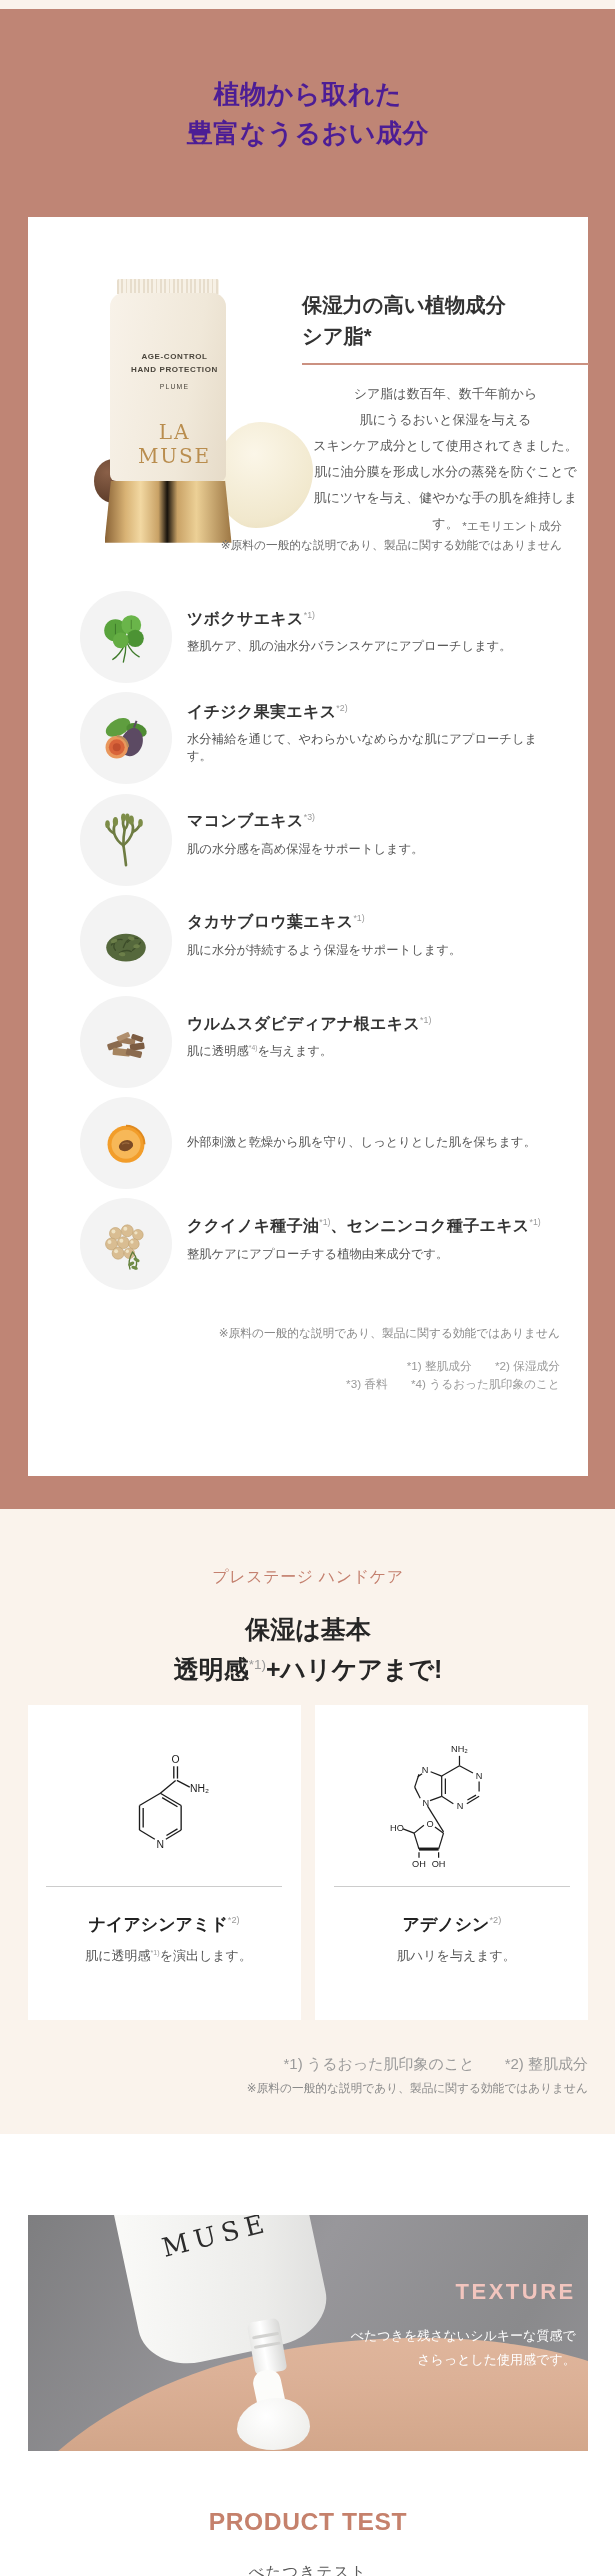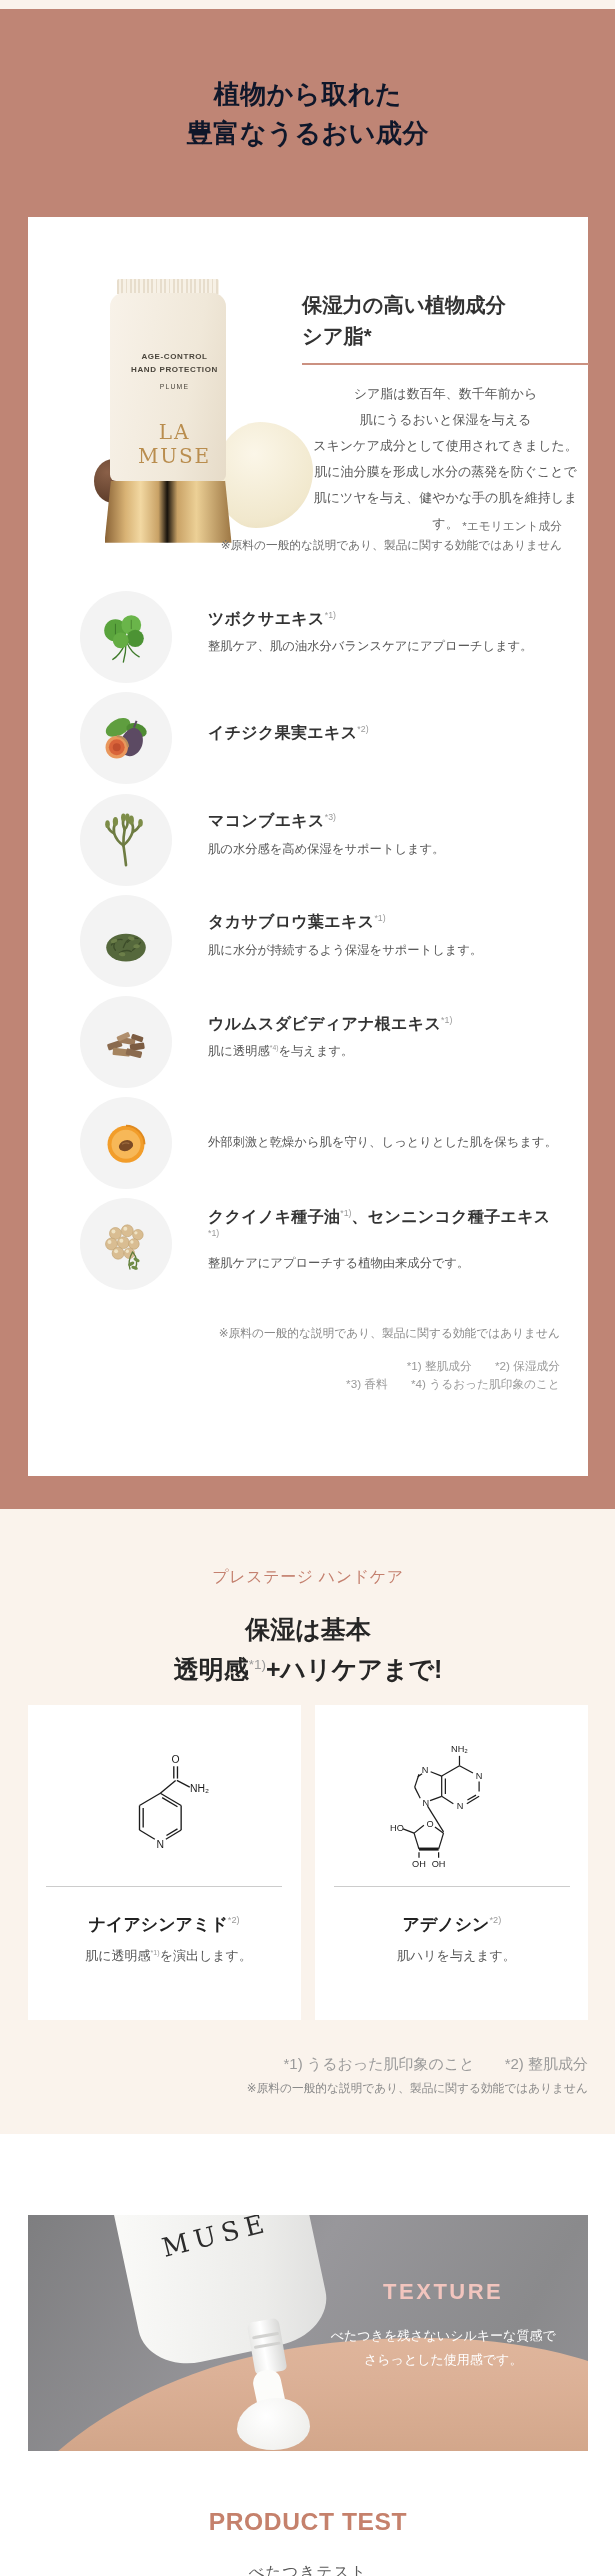--- a/index.html
+++ b/index.html
@@ -1,21 +1,21 @@
 <!DOCTYPE html>
 <html style="font-size:9.8px"><head>
 <meta charset="utf-8">
 <style>
   * { margin:0; padding:0; box-sizing:border-box; }
   body { width:616px; background:#ffffff; font-family:"Liberation Sans","DejaVu Sans",sans-serif; color:#333; }
   sup.ref { font-size:0.55em; color:#9a9a9a; font-weight:normal; vertical-align:super; letter-spacing:0; }
 
   .top-strip { height:9.2px; background:#faf3ec; }
   .hero-rose { background:#bf8575; padding:66px 0 33px; }
-  .hero-title { text-align:center; color:#0f172a; font-size:26px; font-weight:bold; line-height:1.5; white-space:pre-line; letter-spacing:0.6px; }
+  .hero-title { text-align:center; color:#4c1d95; font-size:26px; font-weight:bold; line-height:1.5; white-space:pre-line; letter-spacing:0.6px; }
 
   
   .shea-card { width:560px; margin:64px auto 0; background:#ffffff; min-height:1259px; }
   .shea-top { position:relative; height:374px; }
   .product-visual { position:absolute; left:34px; top:62px; width:246px; height:259px; }
   .shea-nut { position:absolute; background:radial-gradient(circle at 35% 30%,#8a6048,#5f3e2b 75%); border-radius:50%; }
   .nut1 { left:32px; top:180px; width:38px; height:44px; }
   .nut2 { left:54px; top:198px; width:41px; height:38px; }
   .shea-butter { position:absolute; left:153px; top:143px; width:98px; height:106px;
     background:radial-gradient(circle at 40% 30%,#fbf6e8,#f1e8cd 70%,#e7dab6);
@@ -31,21 +31,21 @@
   .tube-cap { width:127px; height:62px; margin:0 auto; margin-left:-5.5px;
     background:linear-gradient(90deg,#8a6336,#d8b274 16%,#f2d8a2 28%,#c9a266 42%,#17120c 49%,#c9a266 57%,#ecd096 72%,#9c7643 100%);
     clip-path:polygon(5% 0,95% 0,100% 100%,0 100%); }
   .shea-text { position:absolute; left:274px; top:73px; width:287px; }
   .shea-title { font-size:20.3px; font-weight:bold; color:#333; line-height:1.5; white-space:pre-line; }
   .shea-divider { height:1.2px; background:#cb9181; margin-top:12.3px; }
   .shea-desc { margin-top:16px; font-size:13px; color:#595959; line-height:2.0; white-space:pre-line;text-align:center; }
   .shea-notes { position:absolute; right:26px; top:299px; text-align:right; font-size:11.7px; color:#6f6f6f; line-height:1.65; }
 
   .ingredient-list { padding:0 28px 0 52px; }
-  .ing-row { display:flex; align-items:center; gap:36px; height:92px; margin-bottom:9.2px; }
+  .ing-row { display:flex; align-items:center; gap:15px; height:92px; margin-bottom:9.2px; }
   .ing-icon { width:92px; height:92px; border-radius:50%; background:#f3f3f3; flex:none;
     display:flex; align-items:center; justify-content:center; }
   .ing-icon svg { width:66px; height:66px; }
   .ing-text { flex:1; transform:translateY(-4.9px); }
   .ing-title { font-size:16px; font-weight:bold; color:#333; letter-spacing:0.3px; }
   .ing-desc { font-size:12.3px; color:#555; margin-top:8.6px; }
   .card-footnotes { margin-top:36px; padding-right:28px; text-align:right; }
   .fn-line1 { font-size:11.7px; color:#8a8a8a; margin-bottom:16px; }
   .fn-refs { font-size:11.7px; color:#9a9a9a; line-height:1.55; }
 
@@ -76,21 +76,21 @@
   .texture-tube-text { position:absolute; left:0; right:0; top:110px; text-align:center; transform:rotate(-2deg);
     font-family:"DejaVu Serif","Liberation Serif",serif; font-size:26px; letter-spacing:6.2px; color:#2c2c2c; }
   .texture-nozzle { position:absolute; left:223px; top:105px; width:32px; height:53px; transform:rotate(-10deg);
     background:linear-gradient(90deg,#e8e8e6,#ffffff 40%,#d8d8d6); border-radius:6.2px 6.2px 4.9px 4.9px; }
   .texture-nozzle::after { content:""; position:absolute; left:2.5px; top:13.5px; right:2.5px; height:3.7px;
     background:#d2d2d0; border-radius:1.8px; box-shadow:0 9.8px 0 #d2d2d0; }
   .texture-cream { position:absolute; left:227px; top:155px; width:28px; height:43px; transform:rotate(-12deg);
     background:#fcfcfa; border-radius:12.3px; }
   .texture-dollop { position:absolute; left:209px; top:183px; width:73px; height:52px;
     background:radial-gradient(circle at 40% 35%,#ffffff,#efefec 80%); border-radius:55% 45% 50% 50% / 60% 55% 45% 40%; }
-  .texture-copy { position:absolute; right:12.3px; top:64px; width:265px; text-align:center; }
+  .texture-copy { position:absolute; right:12.3px; top:64px; width:265px; text-align:right; }
   .texture-label { color:#f2c5be; font-size:22px; font-weight:bold; letter-spacing:2.5px; }
   .texture-lines { margin-top:19.7px; color:#ffffff; font-size:13px; line-height:1.8; }
 
   
   .product-test { text-align:center; padding:57px 0 29.5px; background:#ffffff; }
   .pt-title { font-size:24.6px; font-weight:bold; color:#c5816c; letter-spacing:0.6px; }
   .pt-sub { margin-top:26px; font-size:15.4px; color:#5a5a5a; letter-spacing:1.2px; }
 </style>
 </head>
 <body>
@@ -165,20 +165,21 @@
               <path d="M62 34 C78 38 80 60 68 72 C58 82 44 78 42 64 C40 52 48 38 62 34 Z" fill="#5c4a63"></path>
               <path d="M62 34 L66 24" stroke="#5c4a63" stroke-width="3"></path>
               <circle cx="36" cy="64" r="17" fill="#e9975c"></circle>
               <circle cx="36" cy="64" r="12" fill="#d9643a"></circle>
               <circle cx="36" cy="64" r="6" fill="#c14f2e"></circle>
               <path d="M36 47 A17 17 0 0 1 53 64" fill="none" stroke="#b98d5e" stroke-width="3"></path>
             </svg>
           </div>
     <div class="ing-text">
       <div class="ing-title"><span>イチジク果実エキス</span><sup class="ref">*2)</sup></div>
+      <div class="ing-desc"><span>水分補給を通じて、やわらかいなめらかな肌にアプローチします。</span></div>
     </div>
   </div>
 
   <div class="ing-row">
     <div class="ing-icon">
             <svg viewBox="0 0 100 100">
               <g fill="none" stroke="#6e7c42" stroke-width="4" stroke-linecap="round">
                 <path d="M50 88 Q48 70 46 58"></path>
                 <path d="M46 58 Q36 52 32 40 Q30 32 34 24"></path>
                 <path d="M46 58 Q56 50 60 38 Q62 30 58 22"></path>

